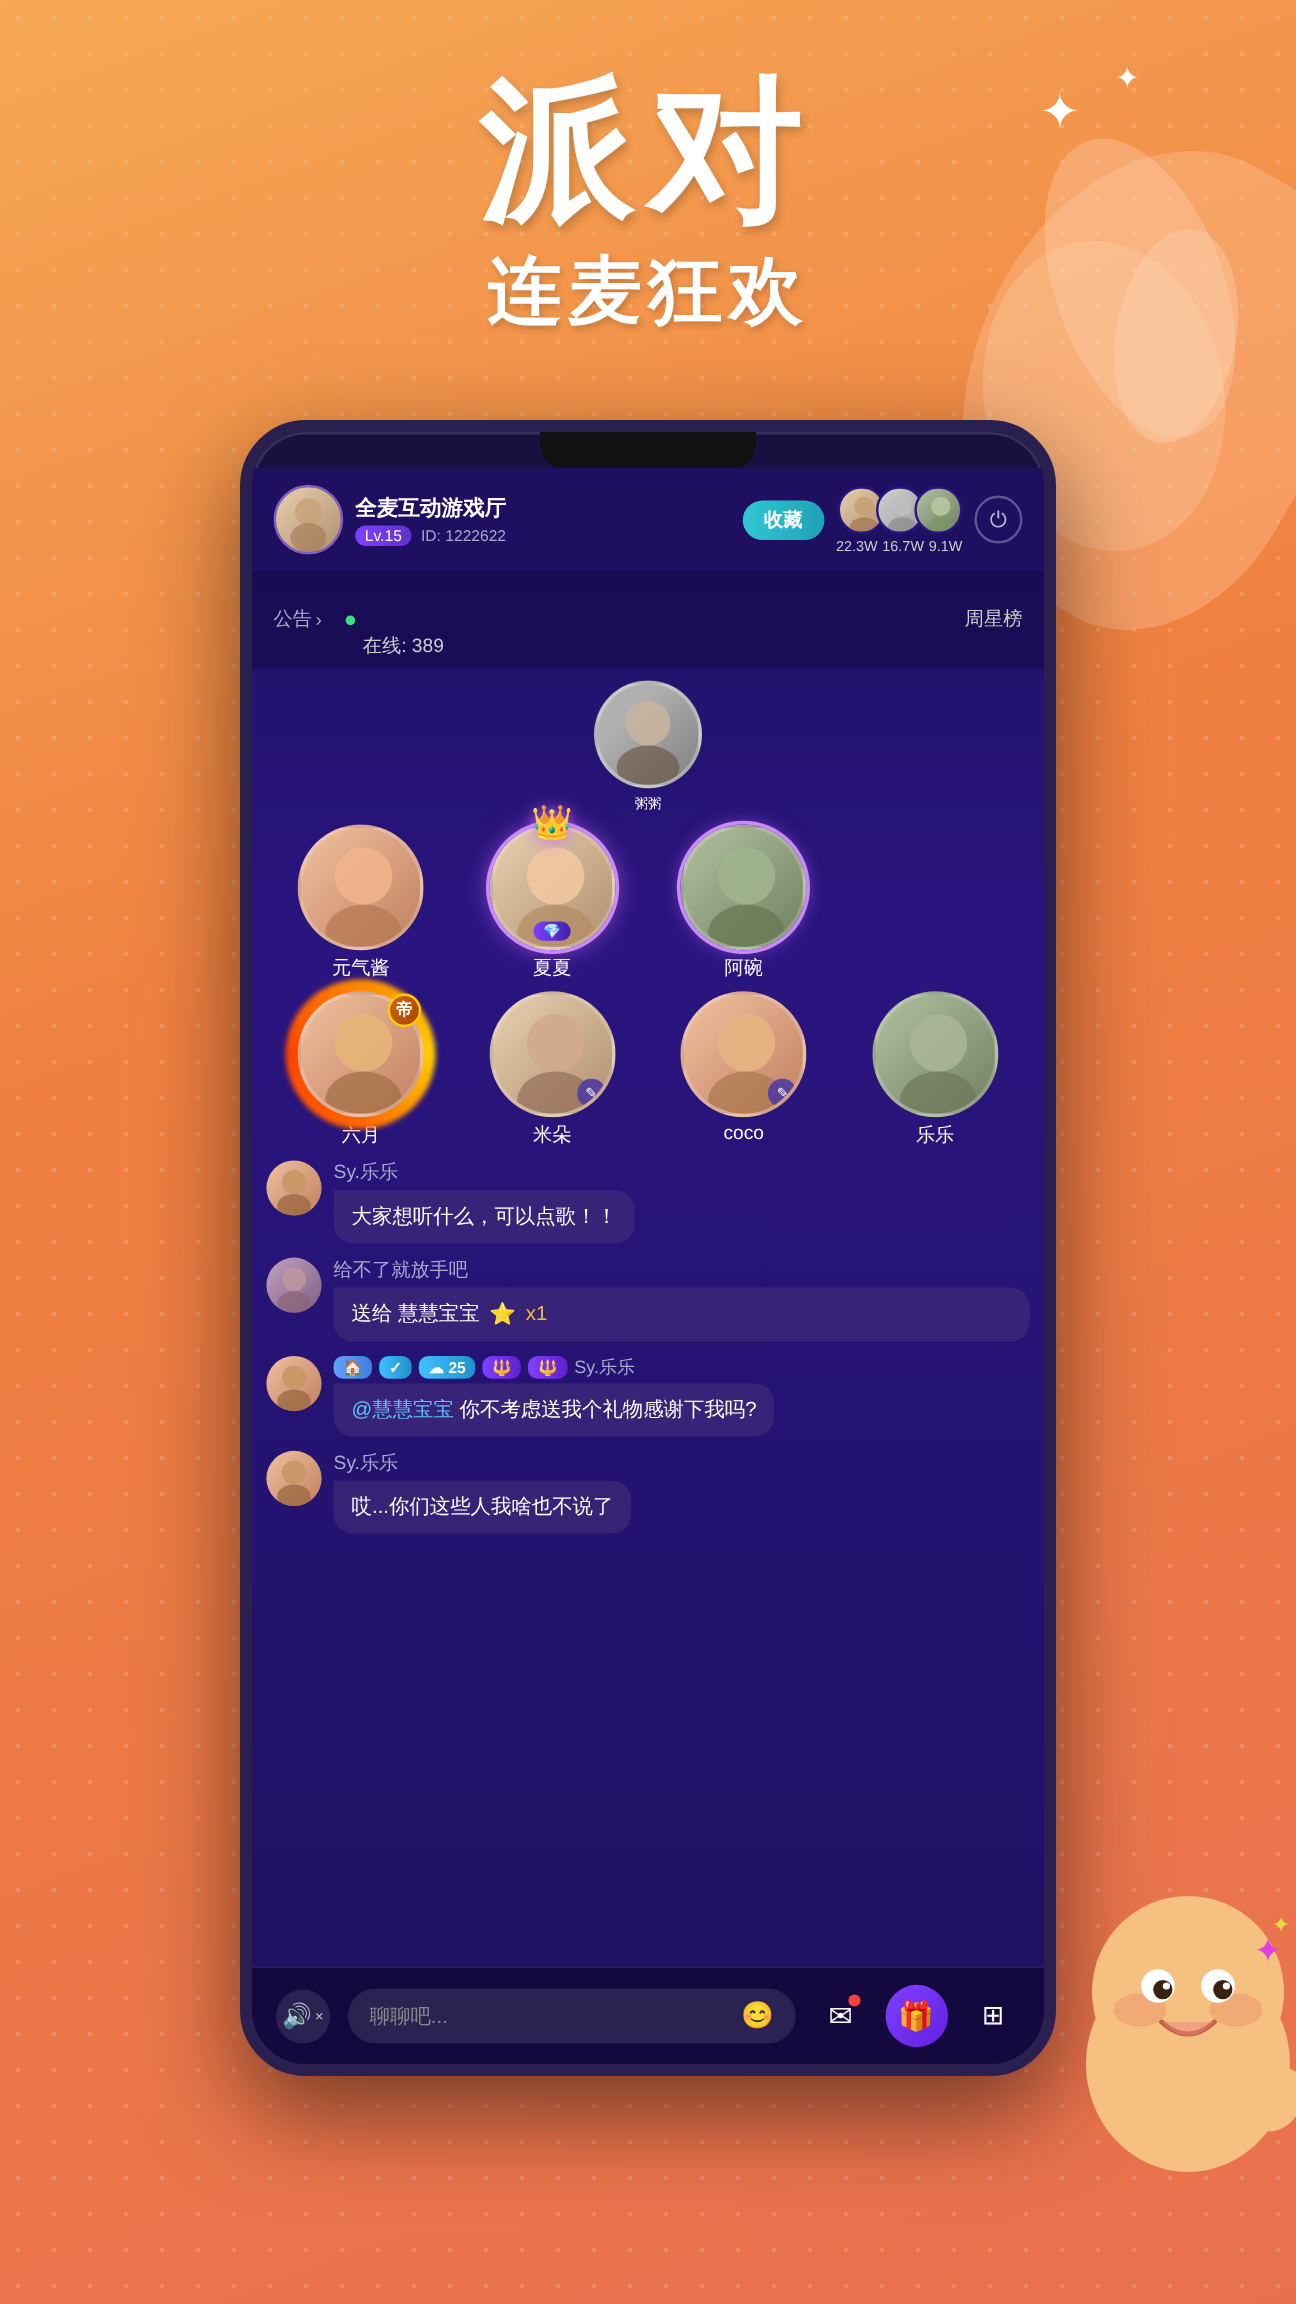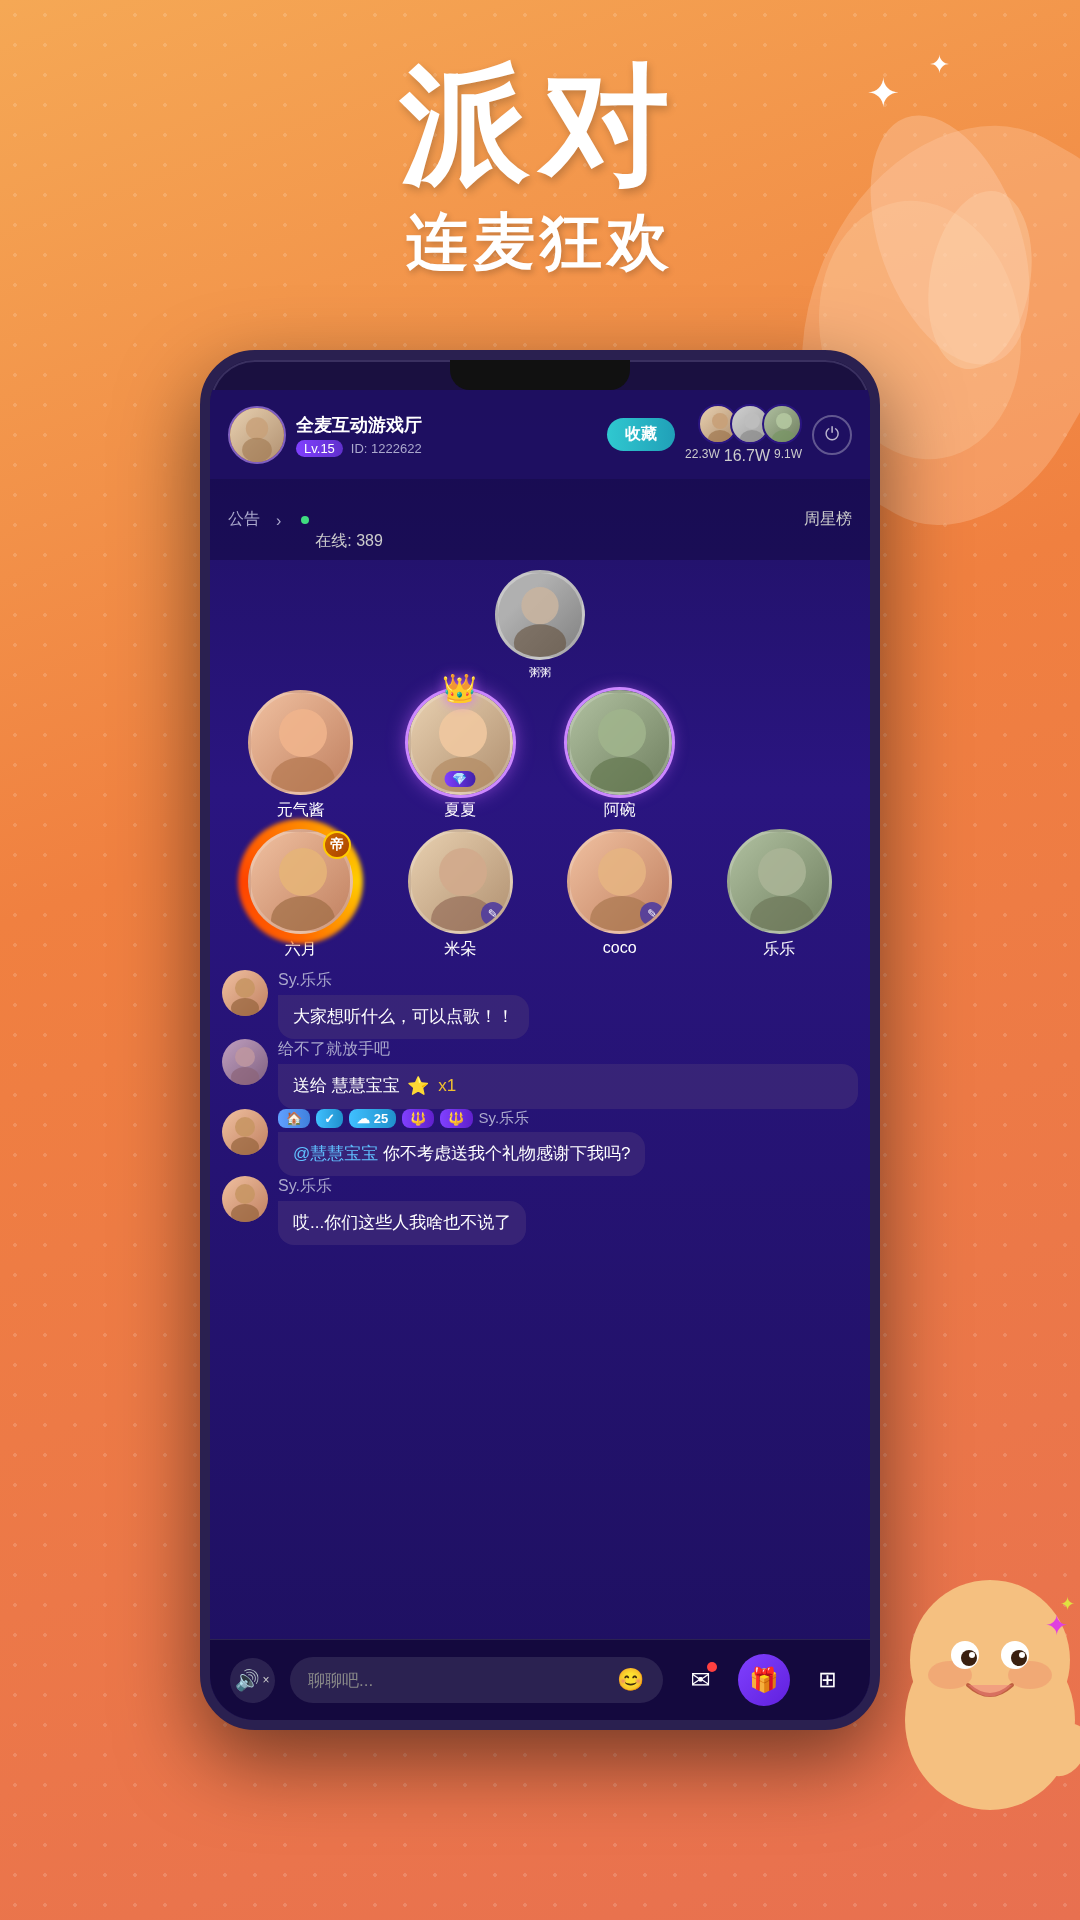--- a/index.html
+++ b/index.html
@@ -186,21 +186,21 @@
     
     .info-bar {
       display: flex;
       align-items: center;
       padding: 8px 18px;
       background: rgba(20,10,70,0.6);
     }
     .announce-btn {
       color: #aaa8cc;
       font-size: 16px;
-      display: flex; align-items: flex-end; gap: 16px;
+      display: flex; align-items: flex-end; gap: 3px;
     }
     .online-count {
       display: flex; align-items: center; gap: 6px;
       margin-left: 20px;
     }
     .green-dot {
       width: 8px; height: 8px;
       background: #40dd80;
       border-radius: 50%;
     }
@@ -291,21 +291,21 @@
       display: flex; align-items: center; justify-content: center;
       font-size: 12px;
       color: white;
     }
 
     
     .chat-area {
       padding: 5px 12px;
       display: flex;
       flex-direction: column;
-      gap: 0;
+      gap: 12px;
     }
 
     .chat-message {
       display: flex;
       align-items: flex-start;
       gap: 10px;
     }
     .chat-avatar {
       width: 46px; height: 46px;
       border-radius: 50%;
@@ -520,21 +520,21 @@
           </div>
           <div class="viewer-avatar av-color-4">
             <svg width="40" height="40" viewBox="0 0 40 40">
                 <circle cx="20" cy="15" r="8" fill="rgba(180,200,160,0.9)"></circle>
                 <ellipse cx="20" cy="33" rx="12" ry="9" fill="rgba(120,150,100,0.7)"></ellipse>
               </svg>
           </div>
         </div>
         <div style="display:flex; gap:4px; margin-top:3px;">
           <span style="color:#ccc;font-size:12px;">22.3W</span>
-          <span style="color:#ccc;font-size:16px;">16.7W</span>
+          <span style="color:#ccc;font-size:12px;">16.7W</span>
           <span style="color:#ccc;font-size:12px;">9.1W</span>
         </div>
       </div>
       <div class="power-btn">⏻</div>
     </div>
 
     <div class="info-bar">
       <div class="announce-btn">
         <span>公告</span>
         <span>›</span>

